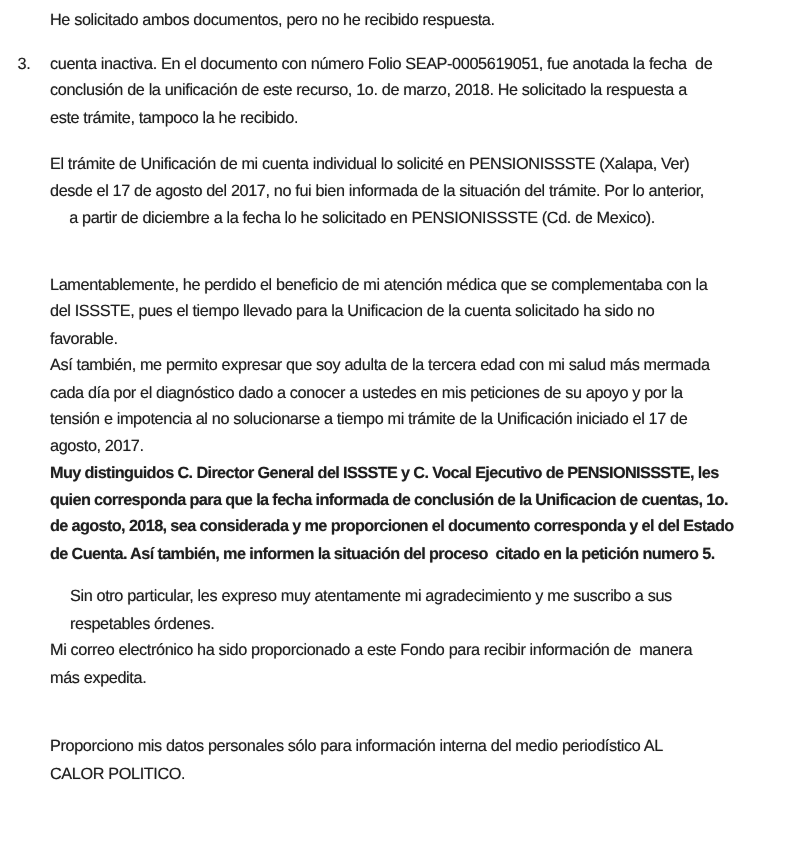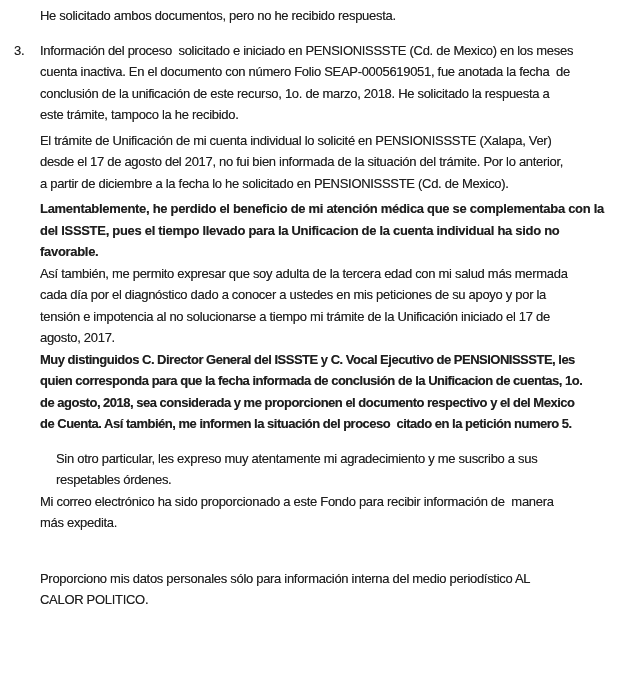--- a/index.html
+++ b/index.html
@@ -35,65 +35,64 @@
     font-weight: 700;
     letter-spacing: -0.5px;
   }
   .marker {
     position: absolute;
     left: -26px;
     top: 0;
     line-height: 21.5px;
   }
   .mt-a { margin-top: 13px; }
-  .mt-b { margin-top: 4px; }
-  .mt-c { margin-top: 4px; font-weight: bold; }
+  .mt-b { margin-top: 16px; text-align: right; }
+  .mt-c { margin-top: 32px; }
   .mt-d { margin-top: 13px; margin-left: 16px; }
   .mt-e { margin-top: 34px; }
 </style>
 </head>
 <body>
 
 <div class="doc">
 
   <div class="block">
     <div class="line">He solicitado ambos documentos, pero no he recibido respuesta.</div>
   </div>
 
   <div class="block mt-a">
     <span class="marker">3.</span>
-    <div class="line">Información del proceso  solicitado e iniciado en PENSIONISSSTE (Cd. de Mexico) en los meses</div>
     <div class="line">cuenta inactiva. En el documento con número Folio SEAP-0005619051, fue anotada la fecha  de</div>
     <div class="line">conclusión de la unificación de este recurso, 1o. de marzo, 2018. He solicitado la respuesta a</div>
     <div class="line">este trámite, tampoco la he recibido.</div>
   </div>
 
   <div class="block mt-b">
     <div class="line">El trámite de Unificación de mi cuenta individual lo solicité en PENSIONISSSTE (Xalapa, Ver)</div>
     <div class="line">desde el 17 de agosto del 2017, no fui bien informada de la situación del trámite. Por lo anterior,</div>
     <div class="line">a partir de diciembre a la fecha lo he solicitado en PENSIONISSSTE (Cd. de Mexico).</div>
   </div>
 
   <div class="block mt-c">
     <div class="line">Lamentablemente, he perdido el beneficio de mi atención médica que se complementaba con la</div>
-    <div class="line">del ISSSTE, pues el tiempo llevado para la Unificacion de la cuenta individual ha sido no</div>
+    <div class="line">del ISSSTE, pues el tiempo llevado para la Unificacion de la cuenta solicitado ha sido no</div>
     <div class="line">favorable.</div>
   </div>
 
   <div class="block">
     <div class="line">Así también, me permito expresar que soy adulta de la tercera edad con mi salud más mermada</div>
     <div class="line">cada día por el diagnóstico dado a conocer a ustedes en mis peticiones de su apoyo y por la</div>
     <div class="line">tensión e impotencia al no solucionarse a tiempo mi trámite de la Unificación iniciado el 17 de</div>
     <div class="line">agosto, 2017.</div>
   </div>
 
   <div class="block bold">
     <div class="line">Muy distinguidos C. Director General del ISSSTE y C. Vocal Ejecutivo de PENSIONISSSTE, les</div>
     <div class="line">quien corresponda para que la fecha informada de conclusión de la Unificacion de cuentas, 1o.</div>
-    <div class="line">de agosto, 2018, sea considerada y me proporcionen el documento respectivo y el del Mexico</div>
+    <div class="line">de agosto, 2018, sea considerada y me proporcionen el documento corresponda y el del Estado</div>
     <div class="line">de Cuenta. Así también, me informen la situación del proceso  citado en la petición numero 5.</div>
   </div>
 
   <div class="block mt-d">
     <div class="line">Sin otro particular, les expreso muy atentamente mi agradecimiento y me suscribo a sus</div>
     <div class="line">respetables órdenes.</div>
   </div>
 
   <div class="block">
     <div class="line">Mi correo electrónico ha sido proporcionado a este Fondo para recibir información de  manera</div>

